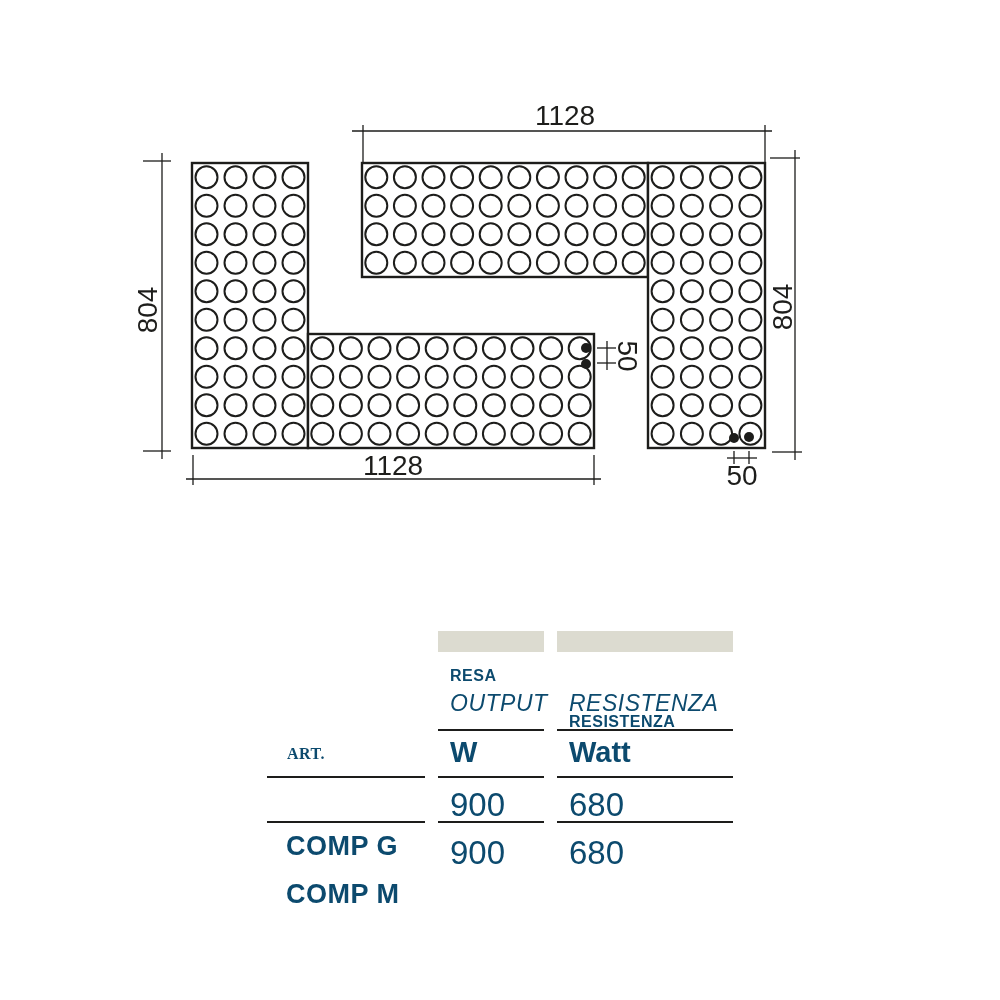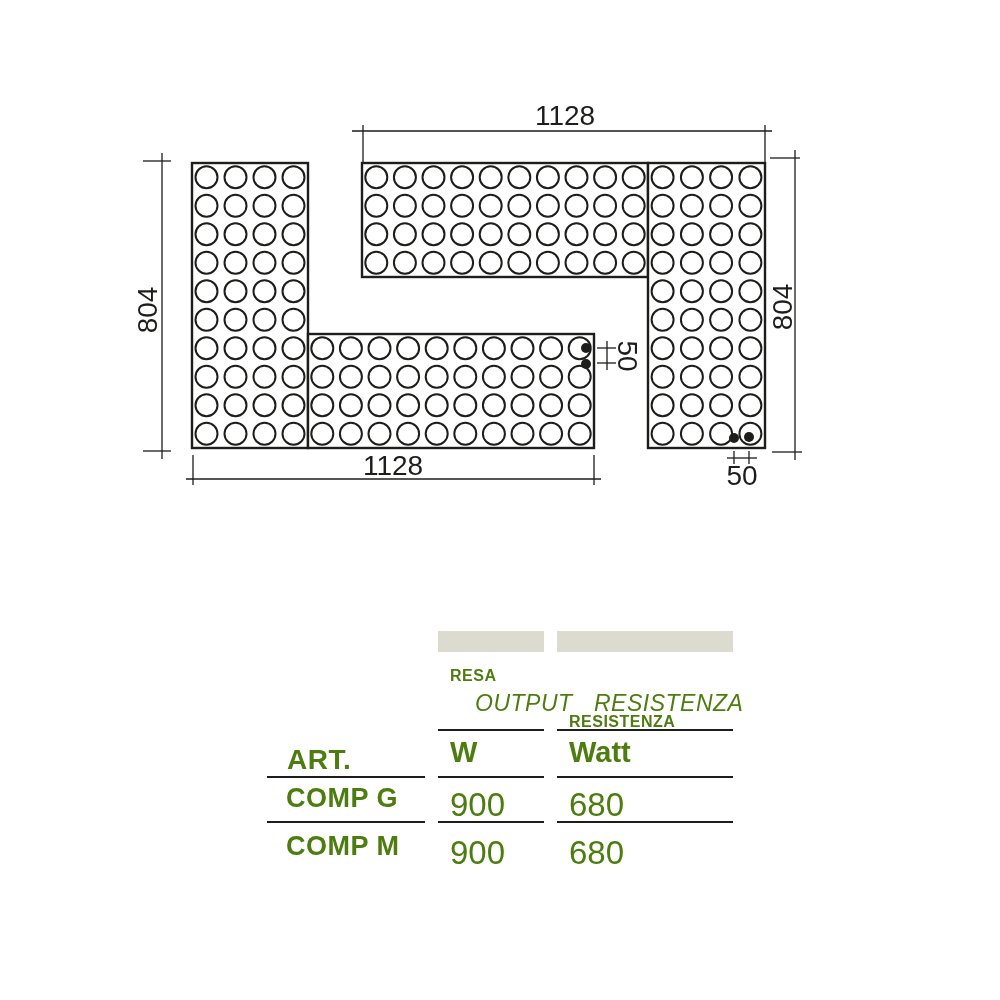--- a/index.html
+++ b/index.html
@@ -1,27 +1,27 @@
 <!DOCTYPE html>
 <html><head>
 <meta charset="utf-8">
 <style>
   html,body{margin:0;padding:0;background:#fff;}
   .page{position:relative;width:1000px;height:961px;background:#ffffff;overflow:hidden;
-        font-family:"Liberation Sans",sans-serif;color:#4d7c0f;}
+        font-family:"Liberation Sans",sans-serif;color:#0c4a6e;}
   #drawing{position:absolute;left:0;top:0;}
   #drawing text{font-family:"Liberation Sans",sans-serif;}
   .abs{position:absolute;white-space:nowrap;line-height:1;}
   .accent-bar{position:absolute;height:21px;}
   .rule{position:absolute;height:2px;background:#1d1d1b;}
   .hdr-title{font-weight:bold;font-size:16px;letter-spacing:0.5px;}
-  .hdr-sub{font-style:italic;font-size:23px;letter-spacing:0.5px;margin-left:25px;}
-  .col-label{font-weight:bold;font-size:28px;letter-spacing:0.5px;}
+  .hdr-sub{font-style:italic;font-size:23px;letter-spacing:0.5px;}
+  .col-label{font-weight:bold;font-size:16px;letter-spacing:0.5px;font-family:Liberation Serif, serif;}
   .unit-label{font-weight:bold;font-size:29px;}
-  .row-art{font-weight:bold;font-size:27px;letter-spacing:0.5px;}
+  .row-art{font-weight:bold;font-size:27px;letter-spacing:0.5px;margin-top:48px;}
   .row-val{font-weight:normal;font-size:33px;}
 </style>
 </head>
 <body>
 
 <div class="page">
 
   <svg id="drawing" width="1000" height="540" viewBox="0 0 1000 540">
       <g>
         <rect x="192" y="163" width="116" height="285" fill="#ffffff" stroke="#1d1d1b" stroke-width="2.4"></rect>

